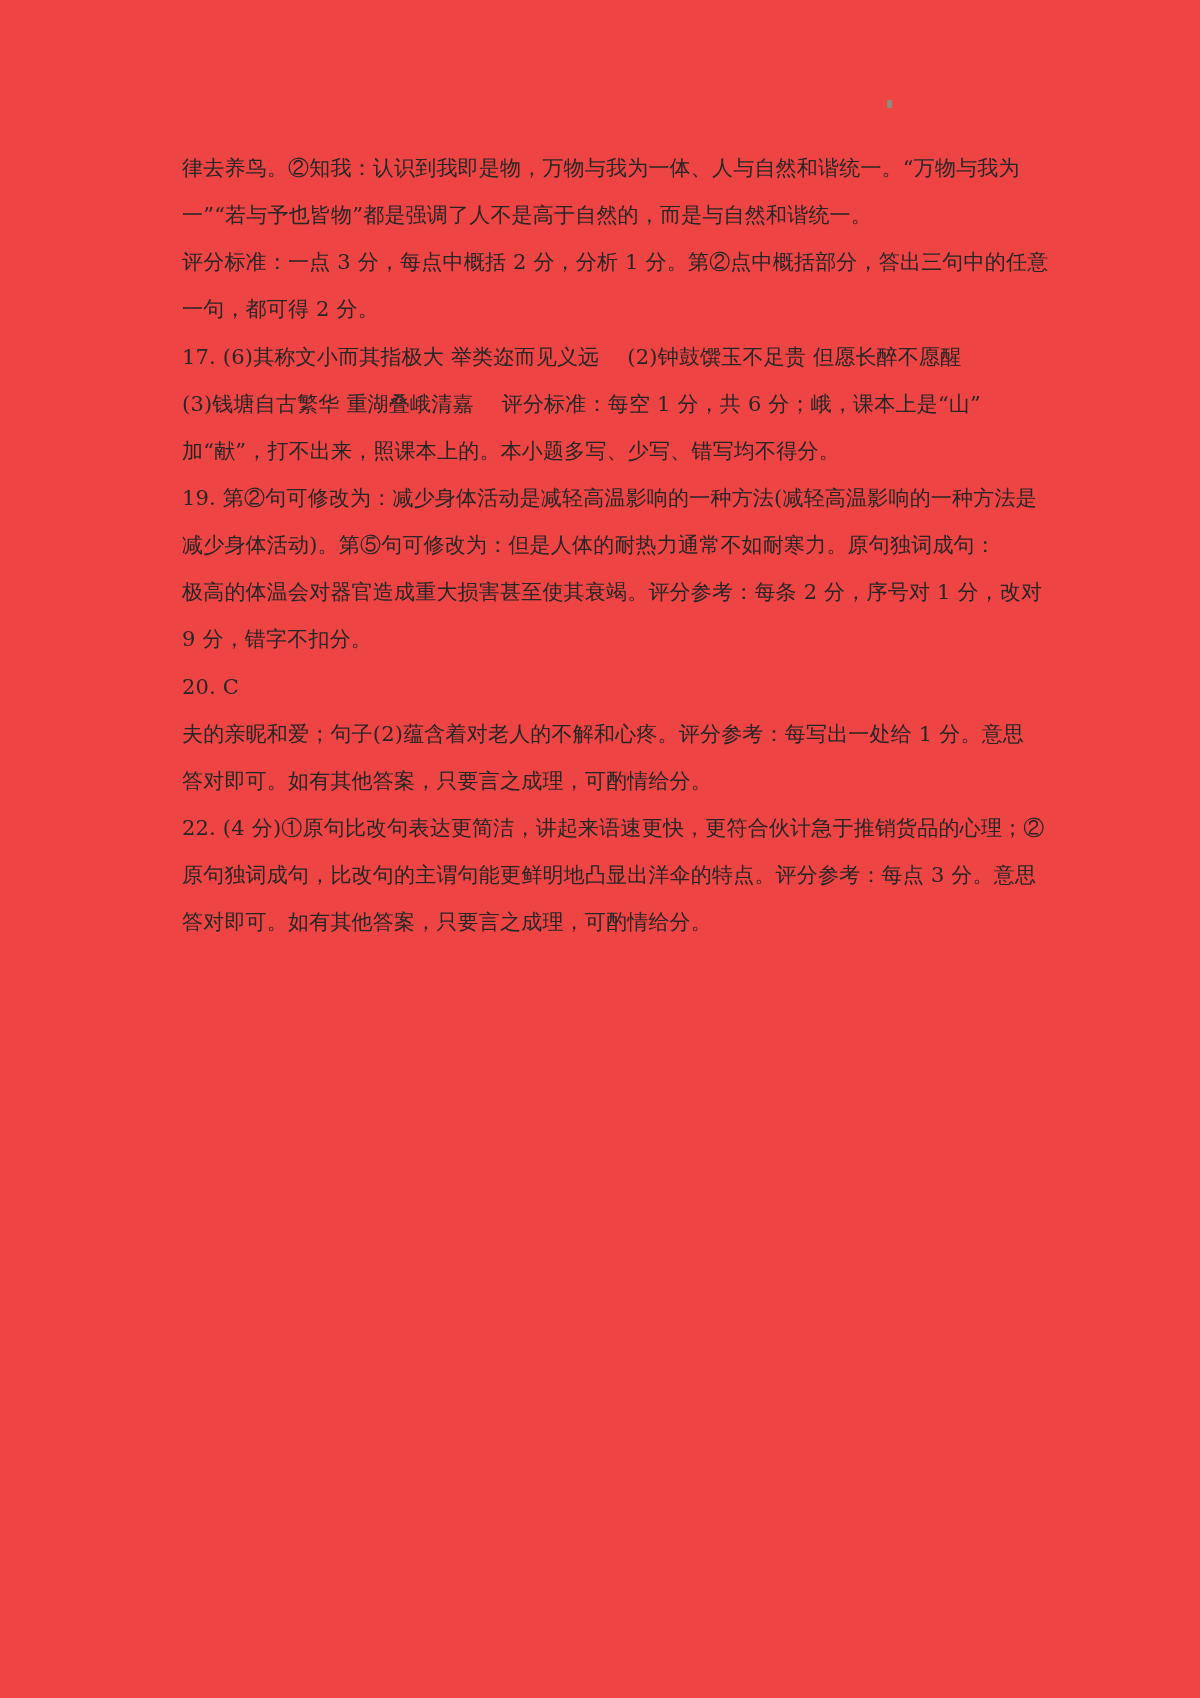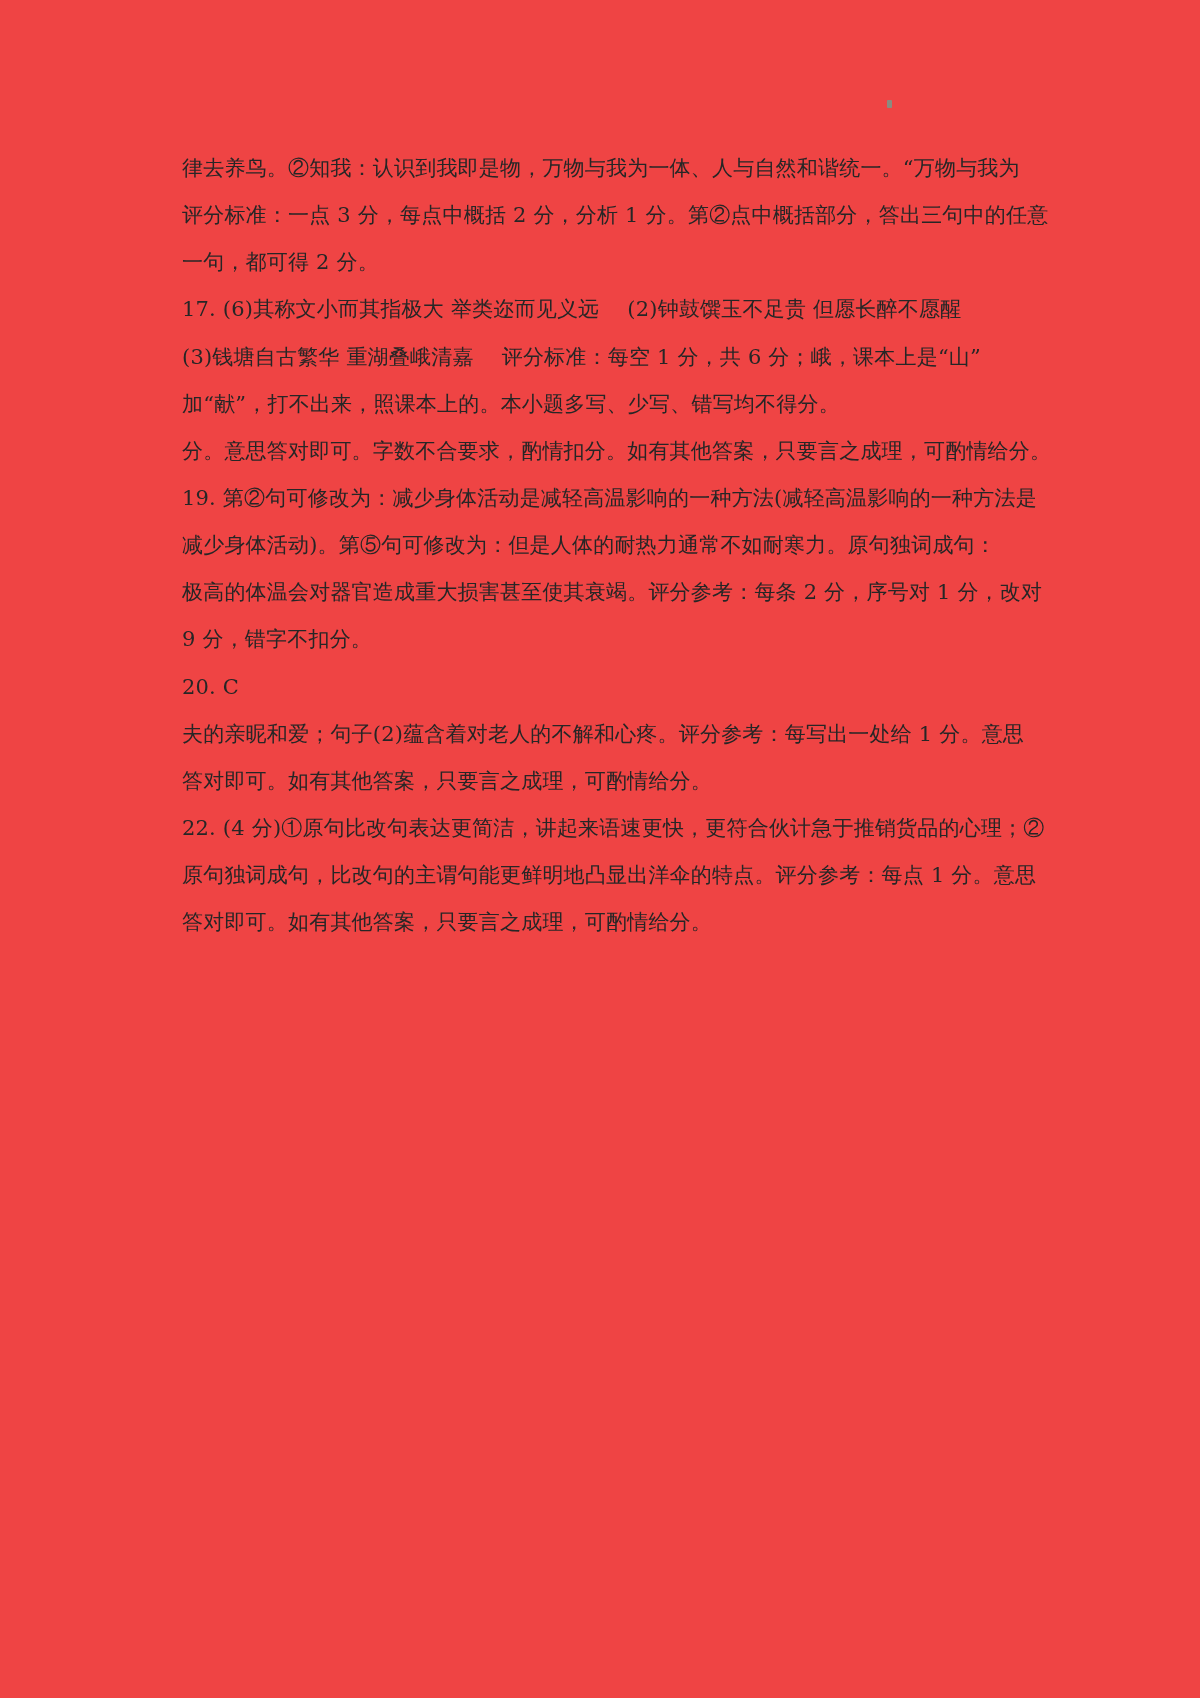--- a/index.html
+++ b/index.html
@@ -47,30 +47,30 @@
   }
 </style>
 </head>
 <body>
 
 <div class="page">
   <span class="scan-artifact"></span>
 
   <div class="text-block">
     <div class="line">律去养鸟。②知我：认识到我即是物，万物与我为一体、人与自然和谐统一。“万物与我为</div>
+    <div class="line">一”“若与予也皆物”都是强调了人不是高于自然的，而是与自然和谐统一。</div>
     <div class="line">评分标准：一点 3 分，每点中概括 2 分，分析 1 分。第②点中概括部分，答出三句中的任意</div>
     <div class="line">一句，都可得 2 分。</div>
     <div class="line">17. (6)其称文小而其指极大 举类迩而见义远　 (2)钟鼓馔玉不足贵 但愿长醉不愿醒</div>
     <div class="line">(3)钱塘自古繁华 重湖叠峨清嘉　 评分标准：每空 1 分，共 6 分；峨，课本上是“山”</div>
     <div class="line">加“献”，打不出来，照课本上的。本小题多写、少写、错写均不得分。</div>
-    <div class="line">分。意思答对即可。字数不合要求，酌情扣分。如有其他答案，只要言之成理，可酌情给分。</div>
     <div class="line">19. 第②句可修改为：减少身体活动是减轻高温影响的一种方法(减轻高温影响的一种方法是</div>
     <div class="line">减少身体活动)。第⑤句可修改为：但是人体的耐热力通常不如耐寒力。原句独词成句：</div>
     <div class="line">极高的体温会对器官造成重大损害甚至使其衰竭。评分参考：每条 2 分，序号对 1 分，改对</div>
     <div class="line">9 分，错字不扣分。</div>
     <div class="line">20. C</div>
     <div class="line">夫的亲昵和爱；句子(2)蕴含着对老人的不解和心疼。评分参考：每写出一处给 1 分。意思</div>
     <div class="line">答对即可。如有其他答案，只要言之成理，可酌情给分。</div>
     <div class="line">22. (4 分)①原句比改句表达更简洁，讲起来语速更快，更符合伙计急于推销货品的心理；②</div>
-    <div class="line">原句独词成句，比改句的主谓句能更鲜明地凸显出洋伞的特点。评分参考：每点 1 分。意思</div>
+    <div class="line">原句独词成句，比改句的主谓句能更鲜明地凸显出洋伞的特点。评分参考：每点 3 分。意思</div>
     <div class="line">答对即可。如有其他答案，只要言之成理，可酌情给分。</div>
   </div>
 </div>
 
 </body></html>

